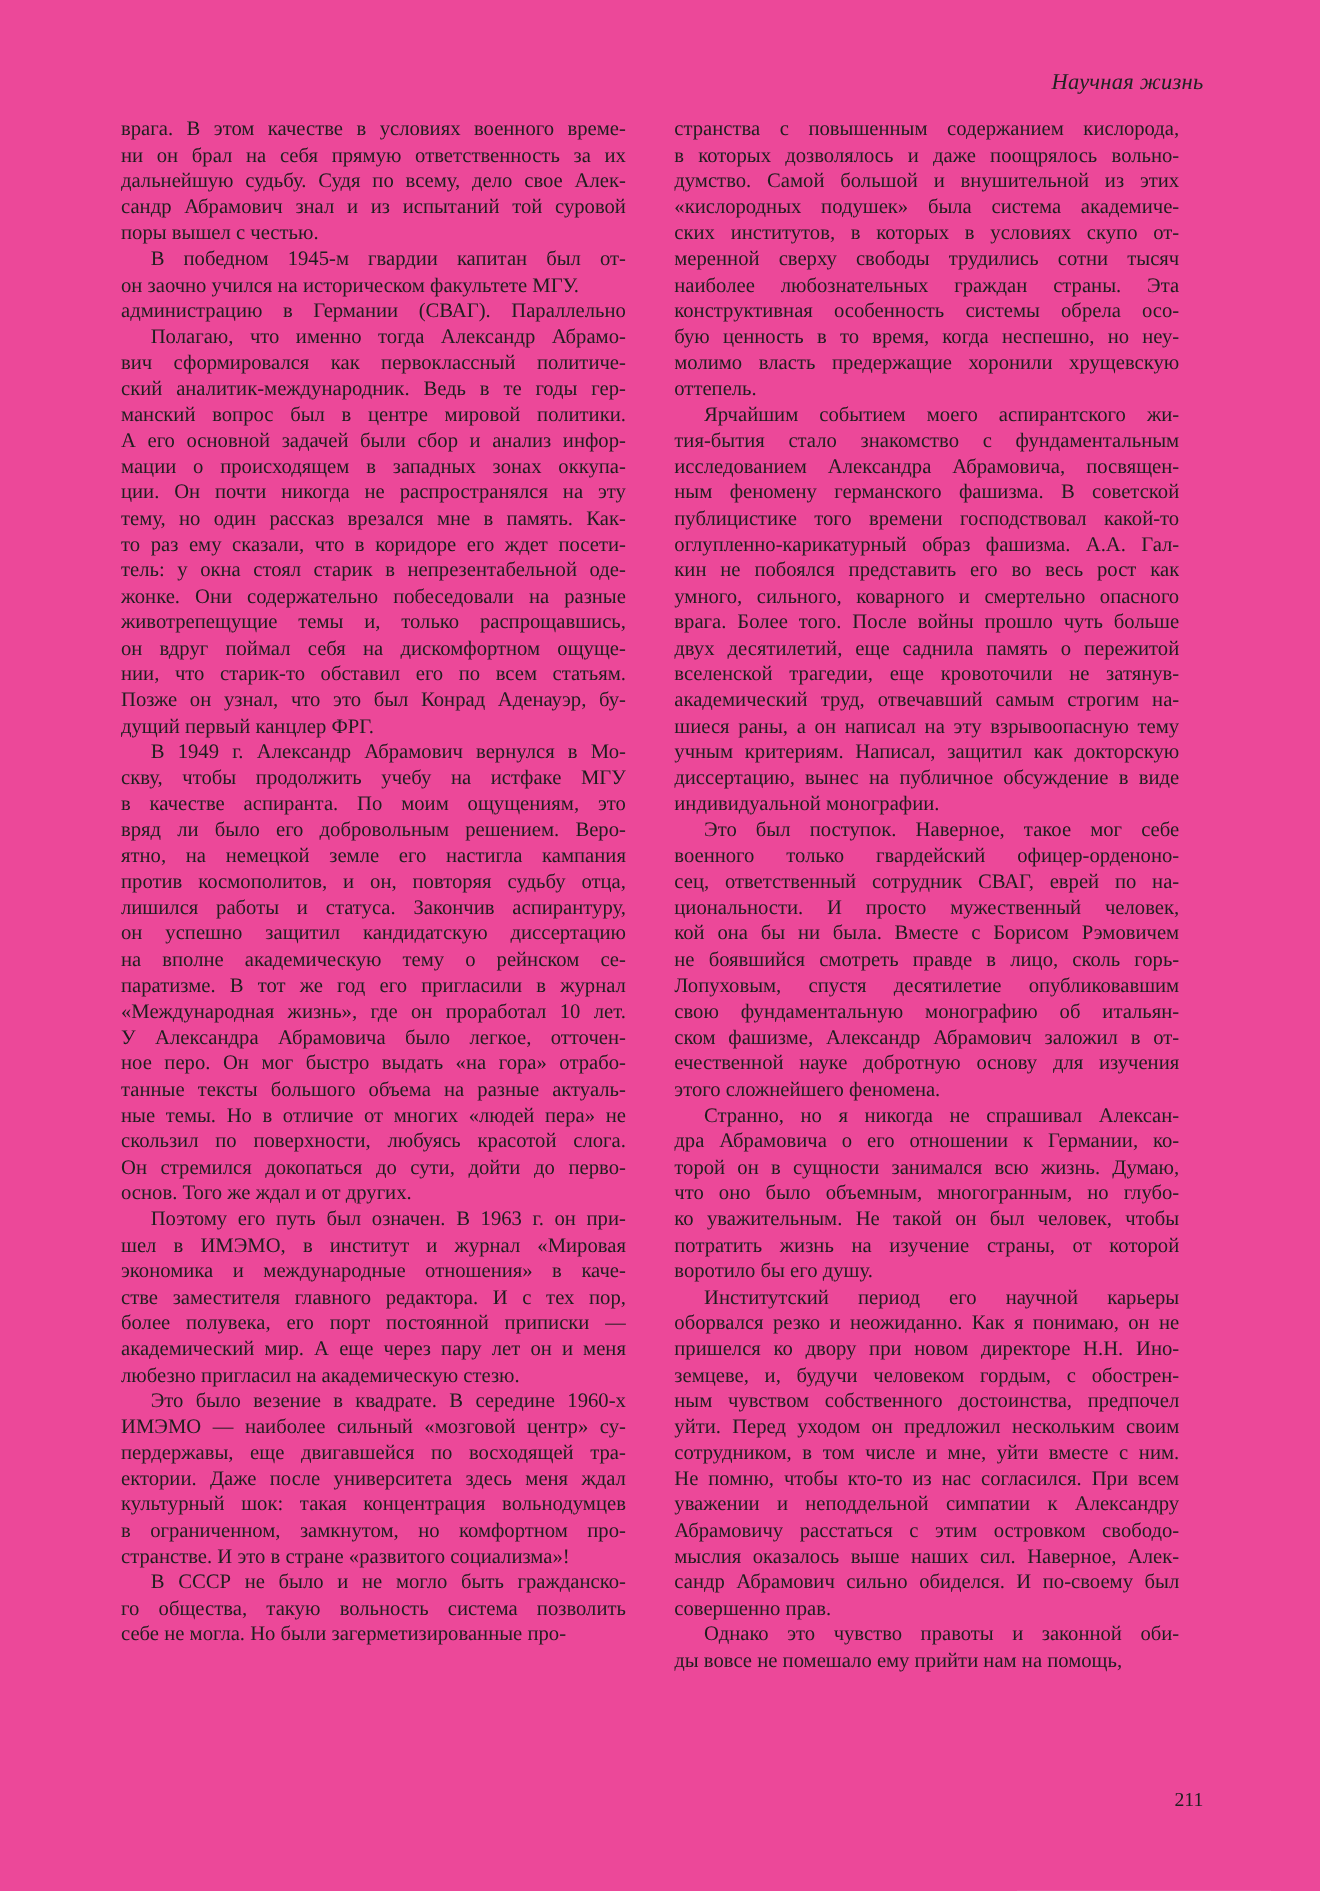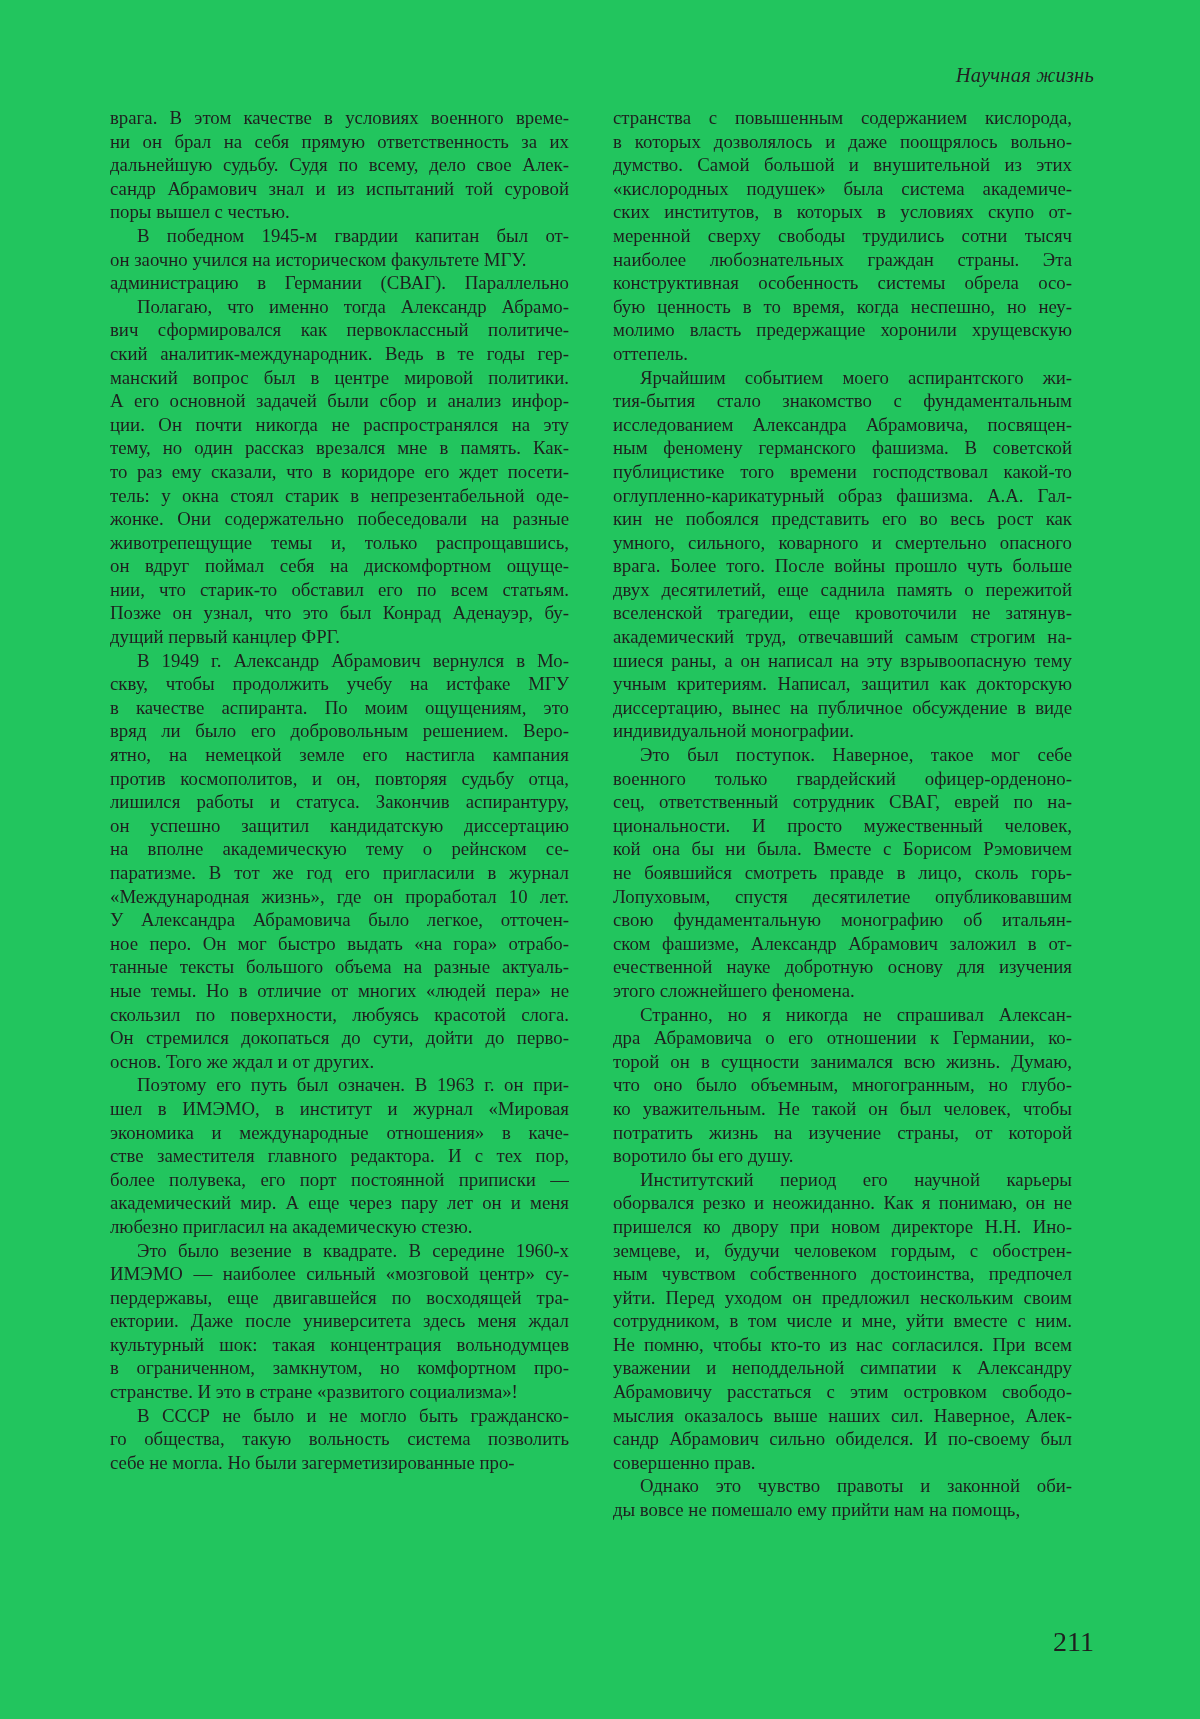--- a/index.html
+++ b/index.html
@@ -5,21 +5,21 @@
   html, body {
     margin: 0;
     padding: 0;
     background: #e9e9e9;
   }
   .page {
     position: relative;
     width: 1200px;
     height: 1719px;
     margin: 0 auto;
-    background: #22c55e;
+    background: #ec4899;
     color: #1f1f1f;
     font-family: "Liberation Serif", "DejaVu Serif", serif;
     overflow: hidden;
   }
   .running-head {
     position: absolute;
     top: 64px;
     right: 106px;
     font-style: italic;
     font-size: 20.5px;
@@ -49,21 +49,21 @@
   .line.last {
     text-align-last: left;
   }
   .line.first {
     padding-left: 27px;
   }
   .page-number {
     position: absolute;
     top: 1626px;
     right: 106px;
-    font-size: 28px;
+    font-size: 18px;
     color: #1f1f1f;
   }
 </style>
 </head>
 <body>
 
 <div class="page">
   <div class="running-head">
     <span>Научная жизнь</span>
   </div>
@@ -81,20 +81,21 @@
           <div class="line first">В победном 1945-м гвардии капитан был от-</div>
           <div class="line last">он заочно учился на историческом факультете МГУ.</div>
           <div class="line">администрацию в Германии (СВАГ). Параллельно</div>
         </div>
         <div class="para">
           <div class="line first">Полагаю, что именно тогда Александр Абрамо-</div>
           <div class="line">вич сформировался как первоклассный политиче-</div>
           <div class="line">ский аналитик-международник. Ведь в те годы гер-</div>
           <div class="line">манский вопрос был в центре мировой политики.</div>
           <div class="line">А его основной задачей были сбор и анализ инфор-</div>
+          <div class="line">мации о происходящем в западных зонах оккупа-</div>
           <div class="line">ции. Он почти никогда не распространялся на эту</div>
           <div class="line">тему, но один рассказ врезался мне в память. Как-</div>
           <div class="line">то раз ему сказали, что в коридоре его ждет посети-</div>
           <div class="line">тель: у окна стоял старик в непрезентабельной оде-</div>
           <div class="line">жонке. Они содержательно побеседовали на разные</div>
           <div class="line">животрепещущие темы и, только распрощавшись,</div>
           <div class="line">он вдруг поймал себя на дискомфортном ощуще-</div>
           <div class="line">нии, что старик-то обставил его по всем статьям.</div>
           <div class="line">Позже он узнал, что это был Конрад Аденауэр, бу-</div>
           <div class="line last">дущий первый канцлер ФРГ.</div>

